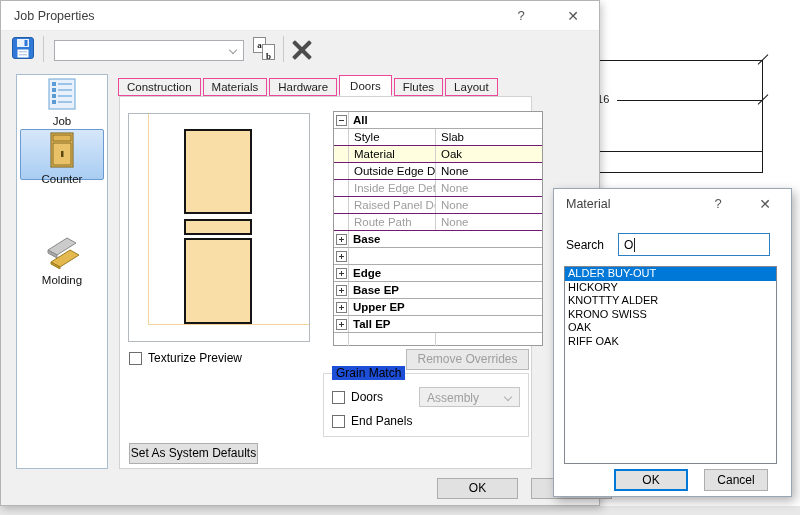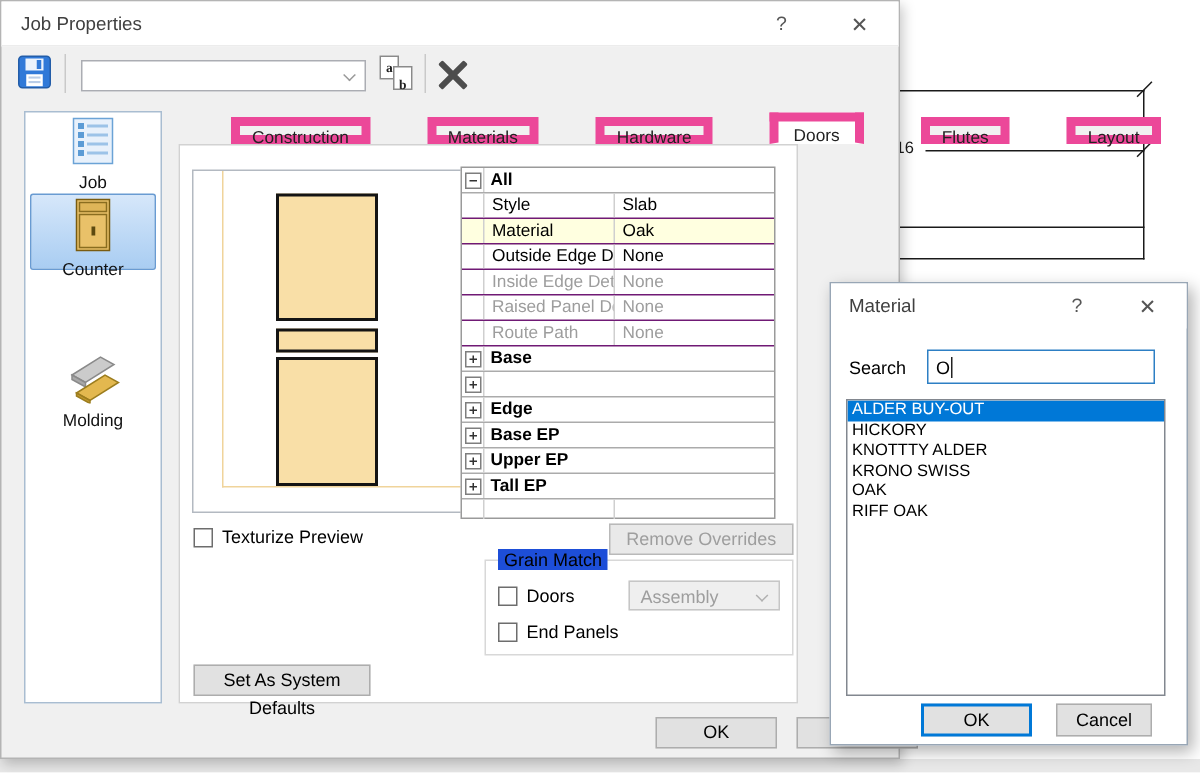--- a/index.html
+++ b/index.html
@@ -34,30 +34,30 @@
 
   
   .sidebar { position:absolute; left:15px; top:73px; width:92px; height:395px; background:#fff; border:1px solid #a9bdd1; }
   .sb-item { position:absolute; left:3px; width:84px; text-align:center; }
   .sb-item .lbl { display:block; font-size:11.5px; color:#111; margin-top:1px; }
   .sb-item.selected { background:linear-gradient(#d6e7fa,#a9cdf2); border:1px solid #699bd2; border-radius:2px; }
 
   
   .tabpanel { position:absolute; left:118px; top:95px; width:413px; height:373px; background:#fff; border:1px solid #d2d2d2; }
   .tabs { position:absolute; left:117px; top:74px; height:21px; display:flex; align-items:flex-end; z-index:3; }
-  .tab { height:18px; line-height:17px; padding:0 8px; font-size:11.5px; color:#222; background:#f1f1f1; border:6px solid #ec4899; margin-right:2px; white-space:nowrap;margin-left:36px; }
+  .tab { height:18px; line-height:17px; padding:0 8px; font-size:11.5px; color:#222; background:#f1f1f1; border:1px solid #ec4899; margin-right:2px; white-space:nowrap; }
   .tab.selected { height:21px; line-height:20px; background:#fff; border-bottom:1px solid #fff; padding:0 10px; }
 
   
   .preview { position:absolute; left:127px; top:112px; width:182px; height:229px; background:#fff; border:1px solid #b3b9c1; }
   .guide { position:absolute; background:#f0d49b; }
   .door { position:absolute; background:#f9dfa7; border:2px solid #141414; }
 
   
-  .grid { position:absolute; left:306px; top:110px; width:210px; height:235px; background:#fff; border:1px solid #9a9a9a; }
+  .grid { position:absolute; left:332px; top:110px; width:210px; height:235px; background:#fff; border:1px solid #9a9a9a; }
   .grow { display:flex; height:17px; border-bottom:1px solid #701a75; font-size:11.5px; align-items:center; overflow:hidden; }
   .grow.group { border-bottom:1px solid #ababab; }
   .expcell { width:15px; height:100%; border-right:1px solid #cfcfcf; display:flex; align-items:center; justify-content:center; flex:none; }
   .expbox { position:relative; width:11px; height:11px; border:1px solid #7e7e7e; background:#fff; }
   .expbox::before { content:""; position:absolute; left:2px; top:4px; width:5px; height:1px; background:#333; }
   .expbox.plus::after { content:""; position:absolute; left:4px; top:2px; width:1px; height:5px; background:#333; }
   .gname { width:87px; padding-left:5px; border-right:1px solid #cfcfcf; height:100%; line-height:16px; white-space:nowrap; overflow:hidden; flex:none; }
   .gval { flex:1; padding-left:5px; line-height:16px; white-space:nowrap; overflow:hidden; }
   .glabel { flex:1; padding-left:4px; font-weight:bold; line-height:16px; }
   .grow.hl { background:#ffffe0; }
@@ -301,21 +301,21 @@
       <div class="dcombo" style="left:95px; top:13px; width:101px; height:20px;">
         <span class="cval">Assembly</span>
         <span class="chev"></span>
       </div>
       <div class="ckrow" style="left:8px; top:40px;">
         <span class="checkbox"></span>
         <span class="cklabel">End Panels</span>
       </div>
     </div>
 
-    <div class="btn" style="left:128px; top:442px; width:118px; height:21px; line-height:19px;">Set As System Defaults</div>
+    <div class="btn" style="left:128px; top:442px; width:129px; height:21px; line-height:19px;">Set As System Defaults</div>
 
     <div class="btn" style="left:436px; top:477px; width:81px; height:21px; line-height:19px;">OK</div>
     <div class="btn" style="left:530px; top:477px; width:81px; height:21px; line-height:19px;">Cancel</div>
   </div>
 
   <div class="dlg-mat">
     <div class="titlebar">
       <span class="title" style="left:12px;">Material</span>
       <span class="cap-btn" style="left:150px; width:28px;">?</span>
       <span class="cap-btn" style="left:194px; width:34px; font-size:14px;">✕</span>

